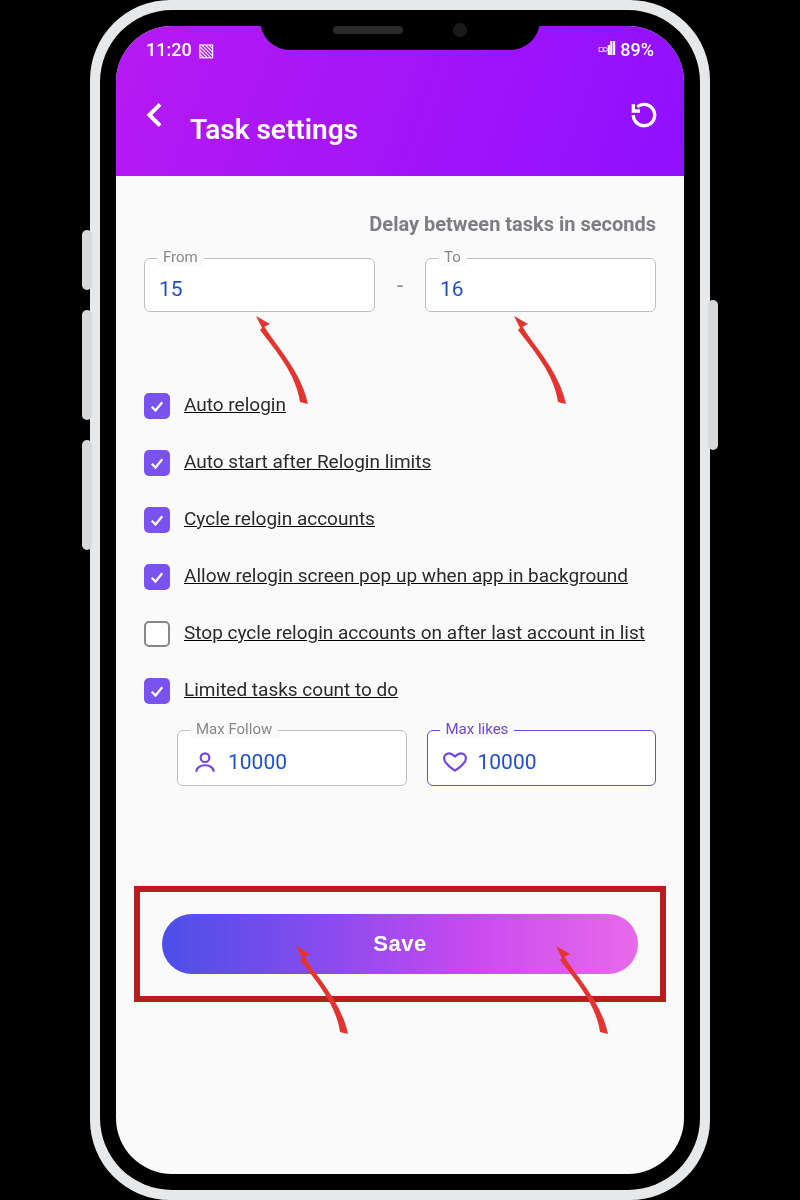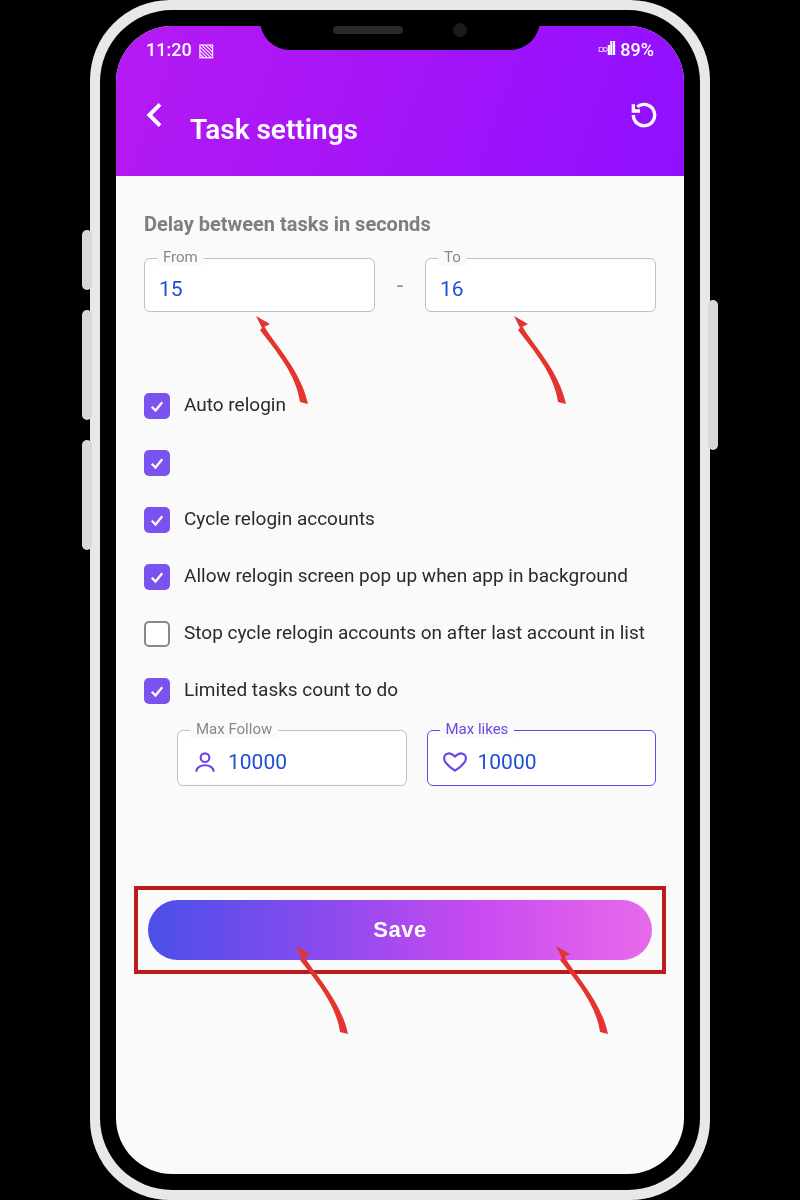--- a/index.html
+++ b/index.html
@@ -66,56 +66,56 @@
     display:flex; align-items:center; gap:18px; padding:0 24px;
   }
   .back-btn { width:32px; height:32px; display:flex; align-items:center; justify-content:center; }
   .back-btn svg { stroke:#fff; stroke-width:3; fill:none; }
   .title { font-size:28px; font-weight:600; flex:1;margin-top:30px; }
   .reset-btn { width:32px; height:32px; display:flex; align-items:center; justify-content:center; }
   .reset-btn svg { stroke:#fff; stroke-width:2.5; fill:none; }
 
   
   .content { padding: 36px 28px 20px; }
-  .section-title { text-align:left; color:#7d7d84; font-weight:700; font-size:20px; margin-bottom:22px; }
+  .section-title { text-align:right; color:#7d7d84; font-weight:700; font-size:20px; margin-bottom:22px; }
 
   .range-row { display:flex; align-items:center; gap:20px; margin-bottom:80px; }
   .range-sep { color:#888; font-size:22px; padding:0 2px; }
   .field {
     flex:1; position:relative; border:1px solid #bfbfc3; border-radius:6px;
     padding:18px 14px 10px; background:#fff;
   }
   .field.accent { border-color:#6e46e6; }
   .field .legend {
     position:absolute; top:-11px; left:12px; background:#fafafa; padding:0 6px;
     font-size:15px; color:#888;
   }
   .field.accent .legend { color:#6e46e6; }
   .field .val { font-size:21px; color:#1d4ed8; }
   .field .icon-val { display:flex; align-items:center; gap:10px; }
   .field svg { stroke:#6e46e6; stroke-width:2; fill:none; width:26px; height:26px; }
 
-  .check-list { display:flex; flex-direction:column; gap:30px; margin-bottom:26px; }
+  .check-list { display:flex; flex-direction:column; gap:30px; margin-bottom:26px;text-decoration:underline; }
   .check-row { display:flex; align-items:flex-start; gap:14px; }
   .chk {
     width:26px; height:26px; border-radius:5px; flex-shrink:0;
     display:flex; align-items:center; justify-content:center;
     margin-top:1px;
   }
   .chk.on { background:#7a52ee; }
   .chk.on svg { stroke:#fff; stroke-width:3; fill:none; width:18px; height:18px; }
   .chk.off { background:#fff; border:2px solid #888; }
   .chk-label { font-size:19px; color:#2a2a2a; line-height:1.35; }
 
   .limits-row { display:flex; gap:20px; margin-top:8px; margin-bottom:80px;padding-left:33px; }
 
   .save-wrap {
     margin: 0 18px 18px;
-    border:4px solid #b91c1c;
-    padding:10px;
+    border:6px solid #b91c1c;
+    padding:22px;
   }
   .save-btn {
     width:100%; height:60px; border:none; border-radius:30px;
     background: linear-gradient(90deg,#4b4fe8 0%, #8a4bee 35%, #c84af0 65%, #e86aea 100%);
     color:#fff; font-size:22px; font-weight:700; letter-spacing:.5px;
   }
 
   
   .arrow { position:absolute; z-index:60; }
   .arrow svg { width:70px; height:90px; }
@@ -188,20 +188,21 @@
                 </svg>
               </div>
             <div class="chk-label">Auto relogin</div>
           </div>
           <div class="check-row">
             <div class="chk on">
                 <svg viewBox="0 0 24 24">
                   <polyline points="5 13 10 18 19 7"></polyline>
                 </svg>
               </div>
+            <div class="chk-label">Auto start after Relogin limits</div>
           </div>
           <div class="check-row">
             <div class="chk on">
                 <svg viewBox="0 0 24 24">
                   <polyline points="5 13 10 18 19 7"></polyline>
                 </svg>
               </div>
             <div class="chk-label">Cycle relogin accounts</div>
           </div>
           <div class="check-row">

